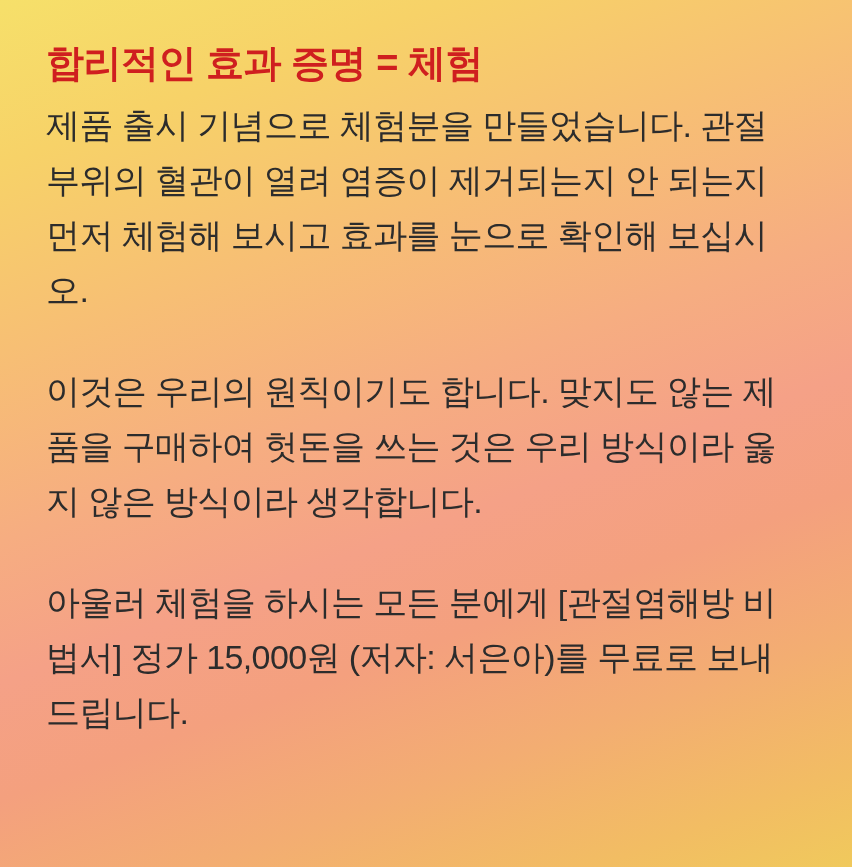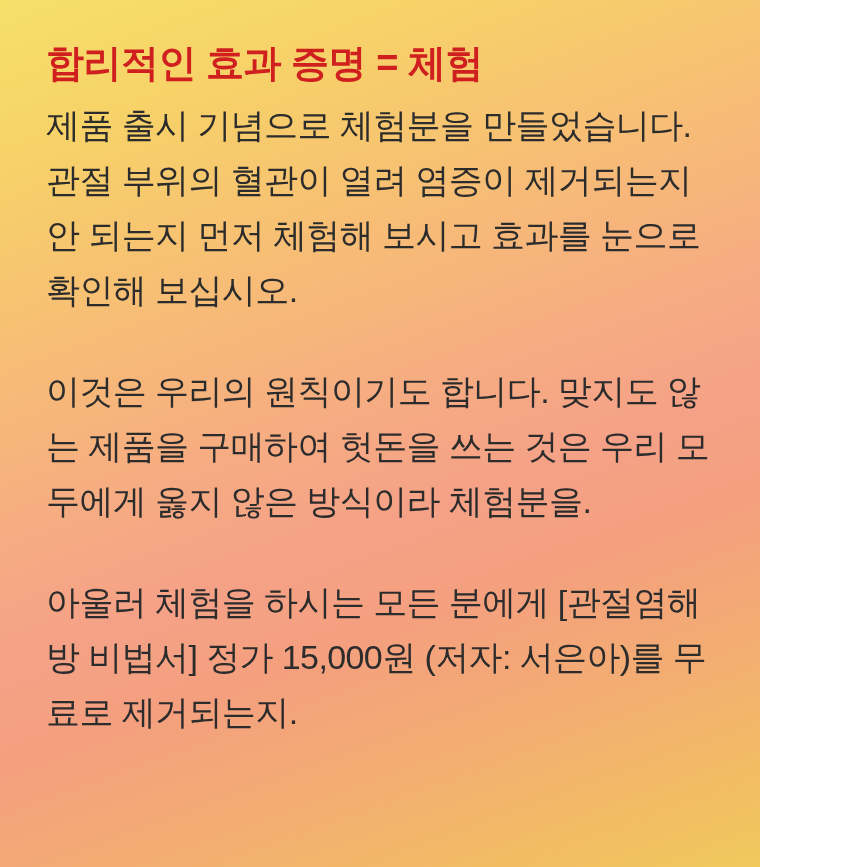--- a/index.html
+++ b/index.html
@@ -7,21 +7,21 @@
     padding: 0;
   }
   body {
     width: 860px;
     height: 867px;
     font-family: "Liberation Sans", sans-serif;
     overflow: hidden;
   }
   .promo-card {
     box-sizing: border-box;
-    width: 760px;
+    width: 852px;
     height: 867px;
     padding: 40px 46px 20px 46px;
     background: linear-gradient(160deg,
         #f6e06a 0%,
         #f7d268 14%,
         #f7bf74 30%,
         #f6ad81 46%,
         #f5a187 58%,
         #f4a07e 68%,
         #f3ad72 80%,
@@ -52,18 +52,18 @@
 </head>
 <body>
 
 <div class="promo-card">
   <h1 class="headline">합리적인 효과 증명 = 체험</h1>
 
   <p class="para">제품 출시 기념으로 체험분을 만들었습니다. 관절 부위의 혈관이 열려 염증이 제거되는지 안 되는지 먼저 체험해 보시고 효과를 눈으로 확인해 보십시오.</p>
 
   <div class="spacer"></div>
 
-  <p class="para">이것은 우리의 원칙이기도 합니다. 맞지도 않는 제품을 구매하여 헛돈을 쓰는 것은 우리 모두에게 옳지 않은 방식이라 체험분을.</p>
+  <p class="para">이것은 우리의 원칙이기도 합니다. 맞지도 않는 제품을 구매하여 헛돈을 쓰는 것은 우리 방식이라 옳지 않은 방식이라 생각합니다.</p>
 
   <div class="spacer"></div>
 
-  <p class="para">아울러 체험을 하시는 모든 분에게 [관절염해방 비법서] 정가 15,000원 (저자: 서은아)를 무료로 제거되는지.</p>
+  <p class="para">아울러 체험을 하시는 모든 분에게 [관절염해방 비법서] 정가 15,000원 (저자: 서은아)를 무료로 보내드립니다.</p>
 </div>
 
 </body></html>

